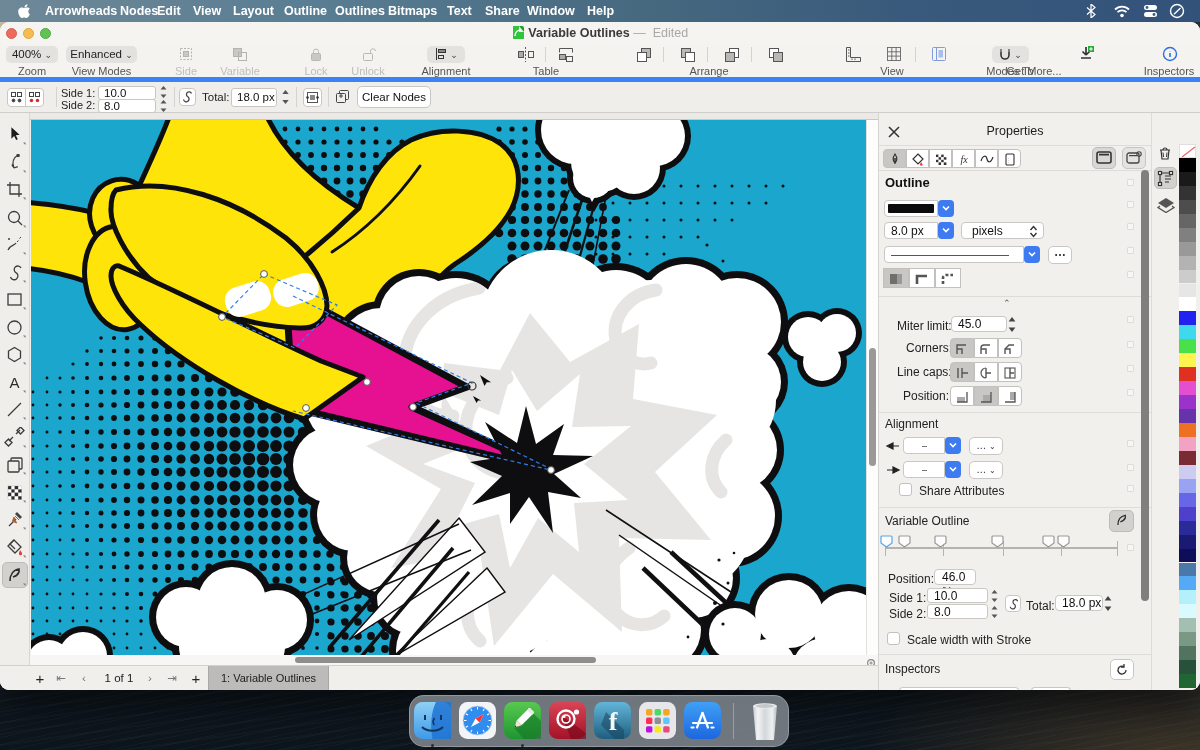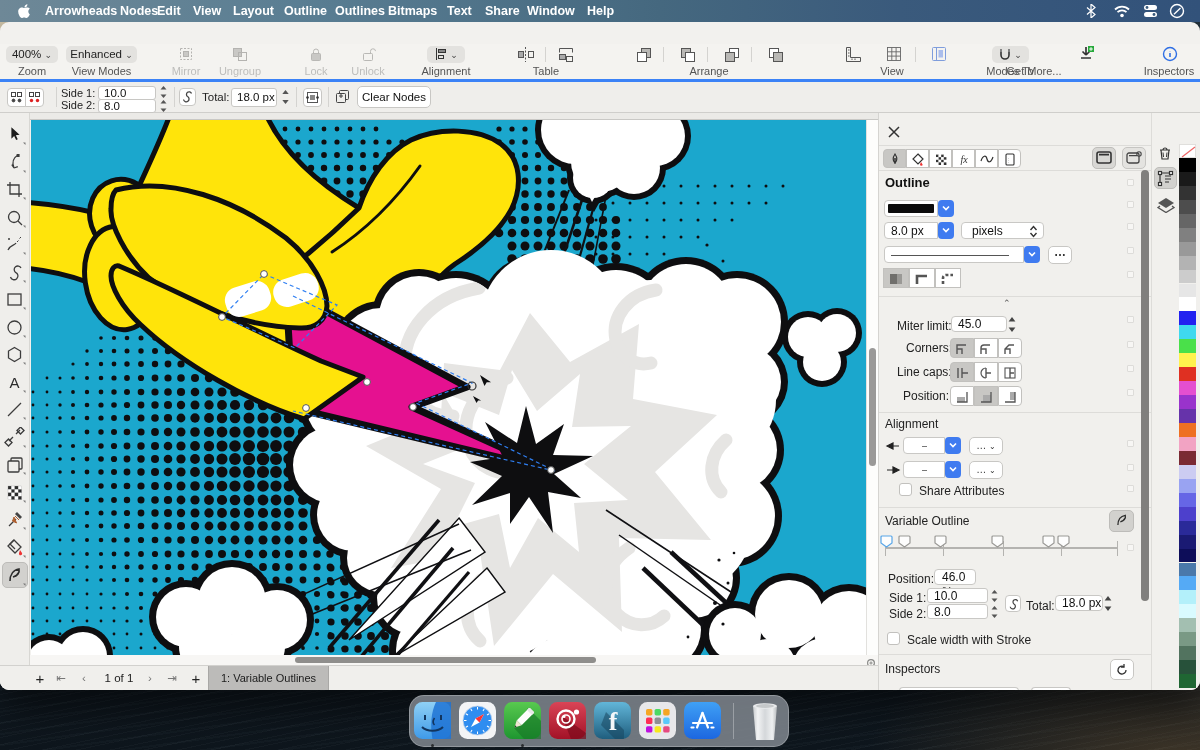--- a/index.html
+++ b/index.html
@@ -10,21 +10,21 @@
  repeating-linear-gradient(172deg, rgba(160,190,200,.03) 0 2px, transparent 2px 11px),
  linear-gradient(180deg,#23323c 0%,#182430 30%,#121b24 70%,#0e161d 100%)}
 .corner{position:absolute;left:0;top:18px;width:26px;height:16px;background:#cfc3a8}
 .menubar{position:absolute;left:0;top:0;width:1200px;height:22px;background:linear-gradient(90deg,#6e8897 0%,#5a7e93 25%,#45687f 55%,#3a5a7c 75%,#32527a 100%);color:#fff;font-size:12.5px;font-weight:bold}
 .mi{position:absolute;top:0;height:22px;line-height:22px;white-space:nowrap}
 .win{position:absolute;left:0;top:22px;width:1200px;height:668px;background:#f2f1ee;border-radius:9px 9px 9px 9px;overflow:hidden;box-shadow:0 18px 40px rgba(0,0,0,.55)}
 .titlebar{position:absolute;left:0;top:0;width:1200px;height:22px;background:#f5f4f1}
 .tl{position:absolute;top:5.5px;width:11px;height:11px;border-radius:50%}
 .title{position:absolute;top:0;left:0;width:1200px;height:22px;text-align:center;font-size:12.5px;line-height:23px;color:#3a3a3a;font-weight:bold}
 .title .dim{color:#a8a8a6;font-weight:normal}
-.toolbar{position:absolute;left:0;top:22px;width:1200px;height:38px;background:#f4f3f0;border-bottom:3px solid #3b82f6}
+.toolbar{position:absolute;left:0;top:22px;width:1200px;height:38px;background:#f4f3f0;border-bottom:5px solid #3b82f6}
 .pill{position:absolute;top:2px;height:17px;background:#e3e2df;border-radius:5px;font-size:11.5px;color:#222;text-align:center;line-height:17px}
 .tlab{position:absolute;top:21px;font-size:11px;color:#545454;text-align:center;white-space:nowrap}
 .tlab.dis{color:#bdbdbb}
 .tsep{position:absolute;top:3px;width:1px;height:15px;background:#d4d3d0}
 .ticon{position:absolute;top:1px;width:20px;height:18px}
 .propbar{position:absolute;left:0;top:60px;width:1200px;height:31px;background:#efeeeb;border-bottom:1px solid #cfcecb;font-size:11.5px;color:#222}
 .pbtn{position:absolute;background:#fff;border:1px solid #c8c7c4;border-radius:4px}
 .pin{position:absolute;background:#fff;border:1px solid #c8c7c4;border-radius:3px;font-size:11.5px;color:#111;padding-left:5px;line-height:12px}
 .plab{position:absolute;font-size:11.5px;color:#222;white-space:nowrap}
 .psep{position:absolute;top:5px;width:1px;height:20px;background:#d4d3d0}
@@ -50,40 +50,51 @@
 .dock{position:absolute;left:409px;top:695px;width:380px;height:52px;background:rgba(125,132,140,.88);border:1px solid rgba(255,255,255,.25);border-radius:15px}
 .dicon{position:absolute;top:7px;width:37px;height:37px;border-radius:8.5px}
 .ddot{position:absolute;top:51px;width:3px;height:3px;border-radius:50%;background:#2a2d30}
 .chev{display:inline-block;font-size:9px;color:#444}
 </style></head>
 <body>
 <div class="desk"></div>
 <div class="corner"></div>
 
 <div class="win">
+  <div class="titlebar">
+    <div class="tl" style="left:6px;background:#ee6a5f;border:1px solid #d45f55"></div>
+    <div class="tl" style="left:23px;background:#f5bd4f;border:1px solid #dfa63c"></div>
+    <div class="tl" style="left:40px;background:#61c354;border:1px solid #51a83e"></div>
+    <div class="title"><svg width="13" height="13" viewBox="0 0 13 13" style="vertical-align:-2px">
+          <rect x="1" y="0" width="11" height="13" rx="2" fill="#1f9b28"></rect>
+          <path d="M1,0 h6 l5,6 v7 h-11 Z" fill="#2ec53b"></path>
+          <path d="M7,0 l5,6 h-5 Z" fill="#d9f7d9"></path>
+          <path d="M3,10 C3,6 6,4 9,4" stroke="#fff" stroke-width="1.6" fill="none"></path>
+        </svg> Variable Outlines <span class="dim">— &nbsp;Edited</span></div>
+  </div>
 
   <div class="toolbar">
     <div class="pill" style="left:6px;width:52px">400% <span class="chev">⌄</span></div>
       <div class="tlab" style="left:6px;width:52px">Zoom</div>
     <div class="pill" style="left:66px;width:71px">Enhanced <span class="chev">⌄</span></div>
       <div class="tlab" style="left:66px;width:71px">View Modes</div>
     <div class="ticon" style="left:176px"><svg width="20" height="19" viewBox="0 0 20 19">
           <g stroke="#b4b3b0" fill="none">
             <rect x="4.5" y="3.5" width="11" height="11" stroke-dasharray="2 1.5"></rect>
             <rect x="7.5" y="6.5" width="5" height="5" fill="#c9c8c5"></rect>
           </g>
         </svg></div>
-      <div class="tlab dis" style="left:156px;width:60px">Mirror</div>
+      <div class="tlab dis" style="left:156px;width:60px">Side</div>
     <div class="ticon" style="left:230px"><svg width="20" height="19" viewBox="0 0 20 19">
           <g stroke="#b4b3b0" fill="none">
             <rect x="3.5" y="3.5" width="8" height="8" fill="#c9c8c5"></rect>
             <rect x="8.5" y="7.5" width="8" height="8"></rect>
           </g>
         </svg></div>
-      <div class="tlab dis" style="left:210px;width:60px">Ungroup</div>
+      <div class="tlab dis" style="left:210px;width:60px">Variable</div>
     <div class="ticon" style="left:306px"><svg width="20" height="19" viewBox="0 0 20 19">
           <g stroke="#b9b8b5" fill="#c9c8c5">
             <rect x="5.5" y="8.5" width="9" height="7" rx="1"></rect>
             <path d="M7.5,8.5 v-2 a2.5,2.5 0 0 1 5,0 v2" fill="none"></path>
           </g>
         </svg></div>
       <div class="tlab dis" style="left:286px;width:60px">Lock</div>
     <div class="ticon" style="left:358px"><svg width="20" height="19" viewBox="0 0 20 19">
           <g stroke="#b9b8b5" fill="none">
             <rect x="5.5" y="8.5" width="9" height="7" rx="1"></rect>
@@ -1673,20 +1684,21 @@
     <div class="sb" style="left:142px;width:16px;color:#777">›</div>
     <div class="sb" style="left:164px;width:16px;color:#777">⇥</div>
     <div class="sb" style="left:188px;width:16px;font-size:15px;color:#222">+</div>
     <div class="tab">1: Variable Outlines</div>
   </div>
 
   <div class="panel">
       <svg width="12" height="12" viewBox="0 0 12 12" style="position:absolute;left:9px;top:13px">
         <path d="M1,1 L11,11 M11,1 L1,11" stroke="#333" stroke-width="1.5"></path>
       </svg>
+      <div class="ph" style="left:0;right:0;top:11px;text-align:center;font-size:12.5px;color:#1c1c1c">Properties</div>
       <div class="divider" style="top:32px"></div>
       <div style="position:absolute;left:5px;top:36px;width:23px;height:19px;background:#c8c7c4;border:1px solid #c2c1be;border-radius:4px 0 0 4px;margin-left:-1px"><svg width="16" height="15" viewBox="0 0 16 15" style="margin:2px 0 0 3px">
           <path d="M8,2 C10,5 11,8 8,11 C5,8 6,5 8,2 Z M8,8 v4" fill="none" stroke="#333" stroke-width="1.2"></path>
           <circle cx="8" cy="7" r="1" fill="#333"></circle>
         </svg></div>
       <div style="position:absolute;left:28px;top:36px;width:23px;height:19px;background:#fff;border:1px solid #c2c1be;margin-left:-1px"><svg width="16" height="15" viewBox="0 0 16 15" style="margin:2px 0 0 3px">
           <path d="M8,2 L13,7 L8,12 L3,7 Z" fill="none" stroke="#333" stroke-width="1.2"></path>
           <path d="M11,10 l1.6,2.4 a1.3,1.3 0 1 1 -2.6,.2 Z" fill="#e33"></path>
         </svg></div>
       <div style="position:absolute;left:51px;top:36px;width:23px;height:19px;background:#fff;border:1px solid #c2c1be;margin-left:-1px"><svg width="16" height="15" viewBox="0 0 16 15" style="margin:2px 0 0 3px">

